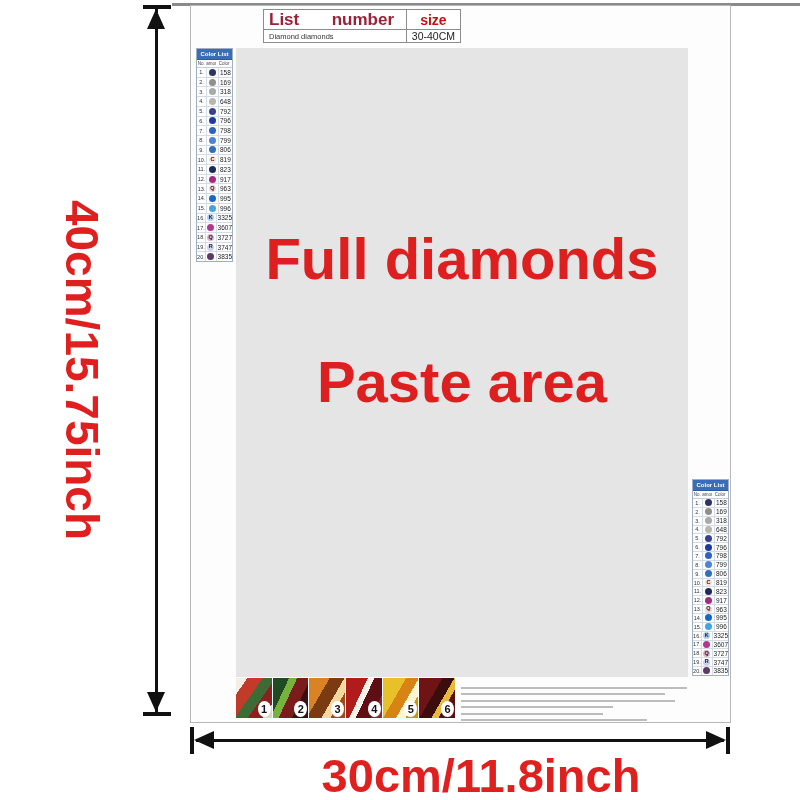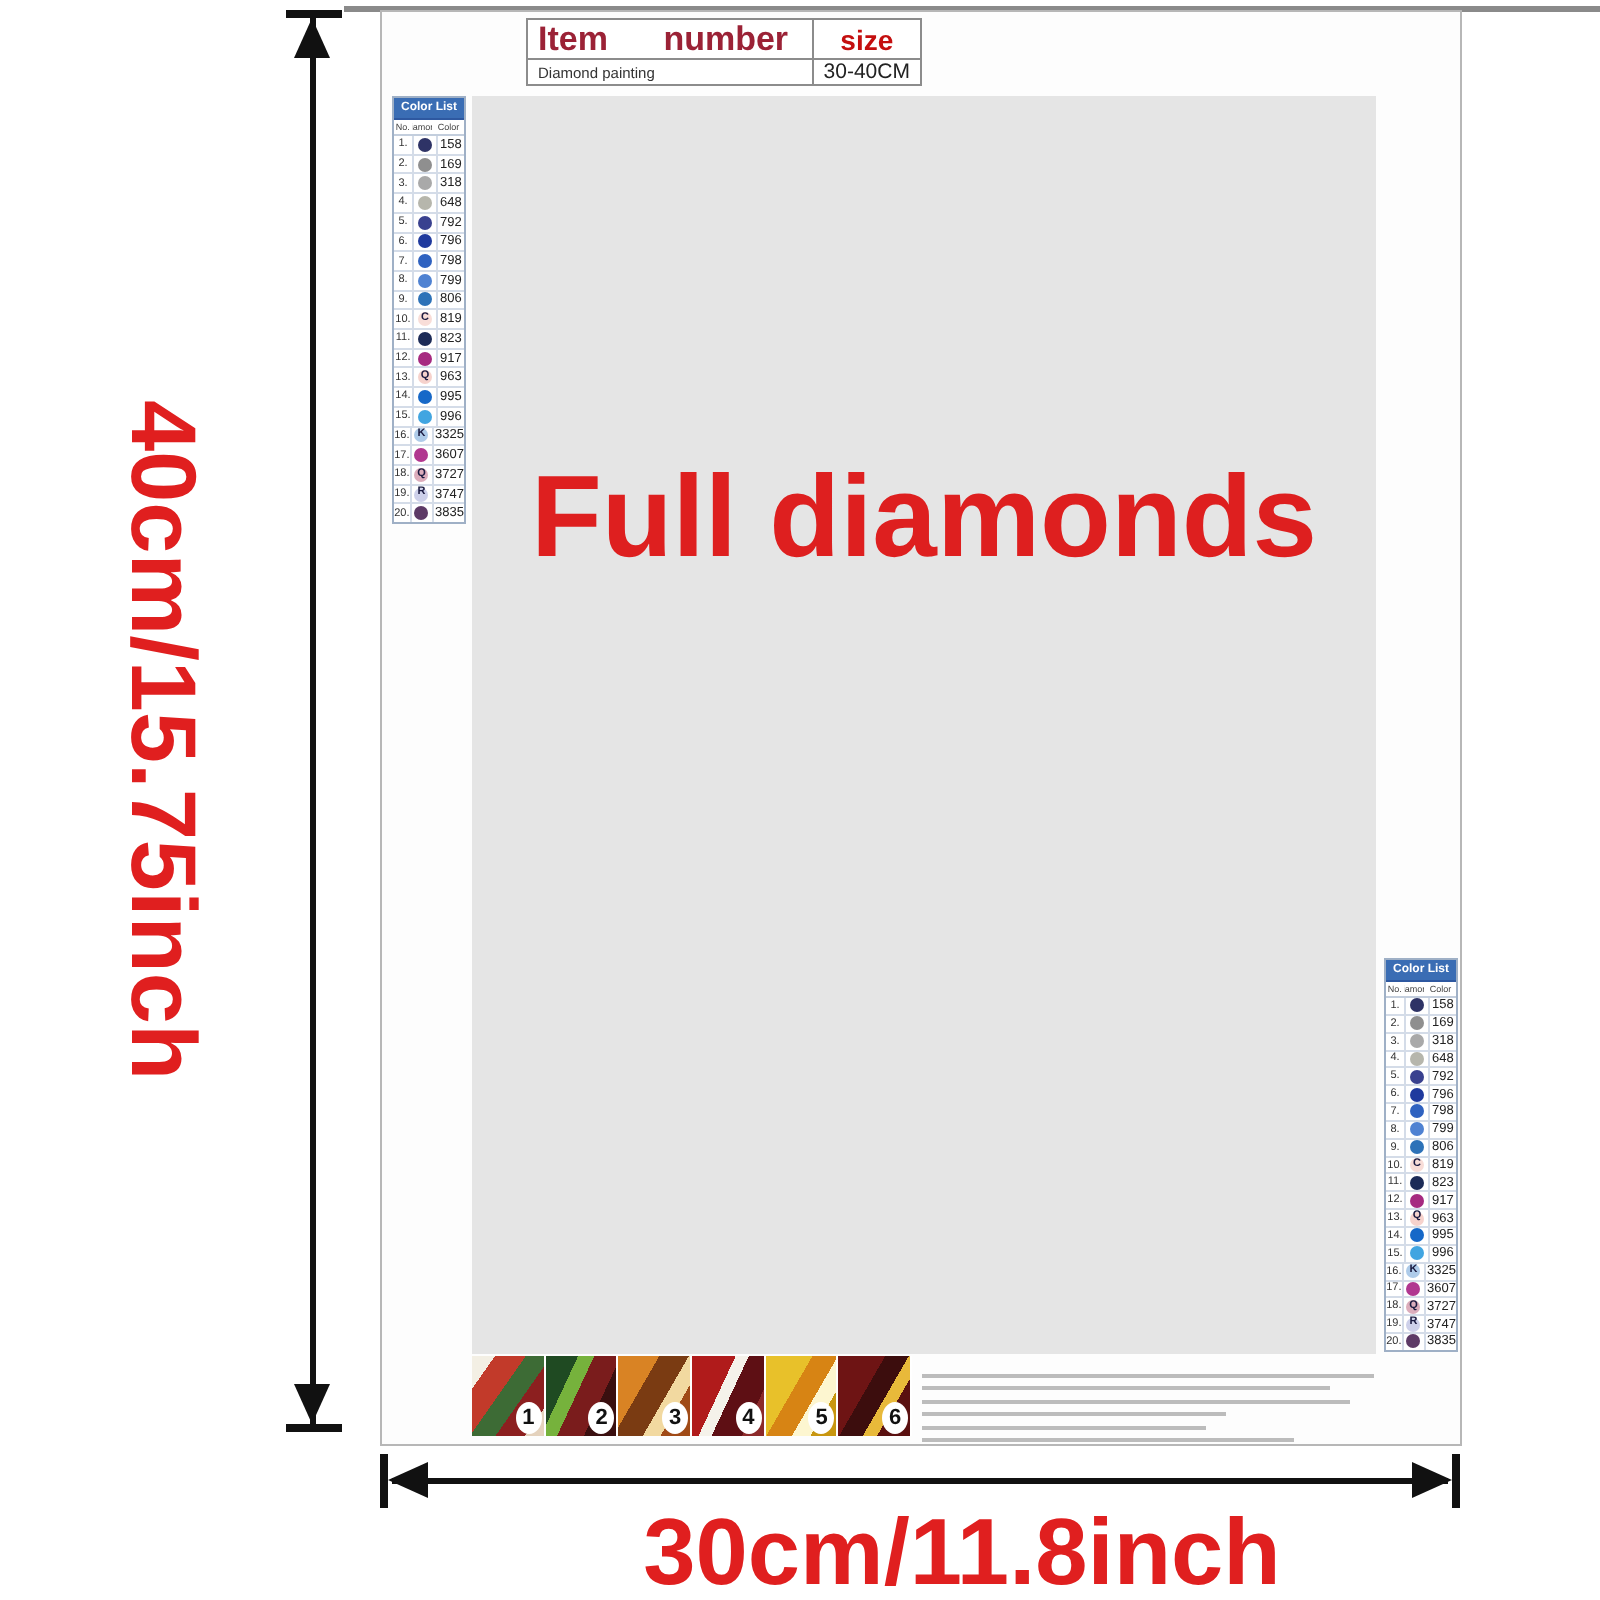--- a/index.html
+++ b/index.html
@@ -88,32 +88,33 @@
 </head>
 <body>
 
 <div class="stage">
 
   <div class="topline"></div>
   <div class="canvas"></div>
 
   <div class="size-table">
     <div class="st-head">
-      <span class="st-item">Item</span>
+      <span class="st-item">List</span>
       <span class="st-number">number</span>
       <span class="st-size">size</span>
     </div>
     <div class="st-row">
-      <span class="st-cell1">Diamond painting</span>
+      <span class="st-cell1">Diamond diamonds</span>
       <span class="st-cell2">30-40CM</span>
     </div>
   </div>
 
   <div class="paste">
     <div class="paste-line1">Full diamonds</div>
+    <div class="paste-line2">Paste area</div>
   </div>
 
   <div class="color-list cl-left">
       <div class="cl-title">Color List</div>
       <div class="cl-sub">
         <span style="width: 9px;">No.</span>
         <span style="width: 11px;">Diamond</span>
         <span style="width: 16px;">Color</span>
       </div>
       <div class="cl-rows">

